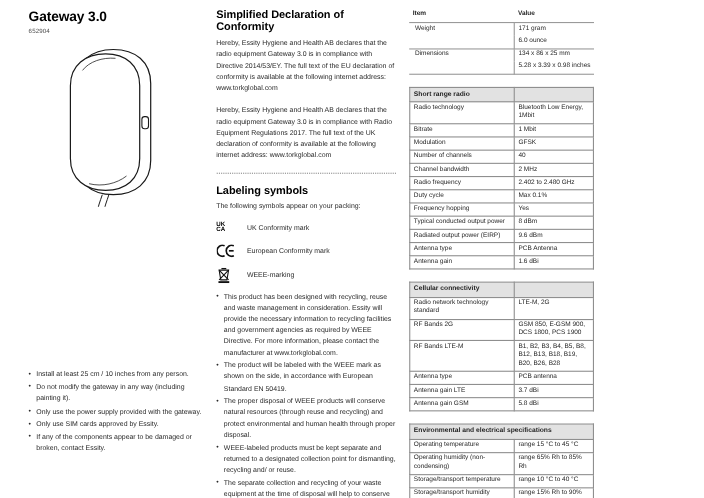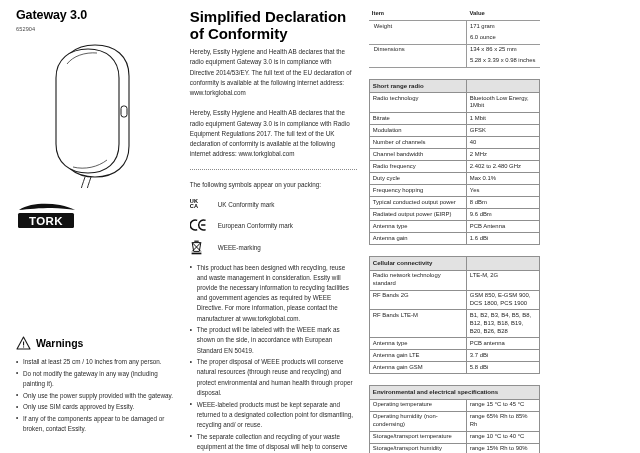--- a/index.html
+++ b/index.html
@@ -13,21 +13,21 @@
     font-family: "Liberation Sans", sans-serif;
     color: #1a1a1a;
     overflow: hidden;
   }
   .page {
     width: 548px;
     height: 453px;
     position: relative;
     display: flex;
     box-sizing: border-box;
-    padding: 8px 6px 4px 10px;
+    padding: 8px 6px 4px 20px;
   }
   .col {
     box-sizing: border-box;
   }
   .col-left   { width: 213px; padding: 0 8px 0 6px; position: relative; }
   .col-mid    { width: 213px; padding: 0 8px 0 2px; }
   .col-right  { width: 214px; padding: 0 2px 0 4px; }
 
   
   .product-title {
@@ -90,21 +90,21 @@
     content: "\2022";
     position: absolute;
     left: 0;
     top: -0.5px;
     font-size: 6.3px;
     color: #2a2a2a;
   }
 
   
   h2.sec-head {
-    font-size: 15px;
+    font-size: 10px;
     font-weight: bold;
     margin: 0 0 5px 0;
     color: #000;
     letter-spacing: -0.05px;
   }
   h2.sec-head.tight { margin-bottom: 4px; }
   p.body-text {
     font-size: 6.3px;
     line-height: 1.63;
     margin: 0 0 10px 0;
@@ -221,56 +221,42 @@
 
         <path d="M30 129 C42 132 55 129 64 122" fill="none" stroke="#1a1a1a" stroke-width="0.7"></path>
 
         <rect x="78" y="68" width="6" height="11" rx="2.5" fill="#ffffff" stroke="#1a1a1a" stroke-width="1"></rect>
 
         <path d="M42 139 C40 145 38 150 37 156" fill="none" stroke="#1a1a1a" stroke-width="0.9"></path>
         <path d="M48 139 C46 145 44 150 43 156" fill="none" stroke="#1a1a1a" stroke-width="0.9"></path>
       </svg>
     </div>
 
-    <div class="tork-logo">
-      <svg width="62" height="30" viewBox="0 0 62 30">
-        <path d="M3 8 C14 1 30 1 44 3 C50 4 55 6 59 8 C52 7 44 6 36 6 C24 6 12 7 3 8 Z" fill="#111111"></path>
-        <rect x="2" y="11" width="56" height="15" rx="1.5" fill="#111111"></rect>
-        <text x="30" y="22.6" text-anchor="middle" fill="#ffffff" font-family="Liberation Sans, sans-serif" font-size="11.5" font-weight="bold" letter-spacing="0.4">TORK</text>
-      </svg>
-    </div>
 
     <div class="warn-block">
-      <div class="warn-head">
-        <svg width="15" height="14" viewBox="0 0 15 14">
-          <path d="M7.5 1 L14 13 L1 13 Z" fill="none" stroke="#1a1a1a" stroke-width="1.1" stroke-linejoin="round"></path>
-          <rect x="7" y="5.5" width="1.1" height="4" fill="#1a1a1a"></rect>
-          <rect x="7" y="10.4" width="1.1" height="1.1" fill="#1a1a1a"></rect>
-        </svg>
-        <span class="warn-head-text">Warnings</span>
-      </div>
       <ul class="bullets">
         <li>Install at least 25 cm / 10 inches from any person.</li>
         <li>Do not modify the gateway in any way (including painting it).</li>
         <li>Only use the power supply provided with the gateway.</li>
         <li>Only use SIM cards approved by Essity.</li>
         <li>If any of the components appear to be damaged or broken, contact Essity.</li>
       </ul>
     </div>
   </div>
 
   <div class="col col-mid">
 
     <h2 class="sec-head">Simplified Declaration of Conformity</h2>
     <p class="body-text">Hereby, Essity Hygiene and Health AB declares that the radio equipment Gateway 3.0 is in compliance with Directive 2014/53/EY. The full text of the EU declaration of conformity is available at the following internet address: www.torkglobal.com</p>
 
     <p class="body-text nogap">Hereby, Essity Hygiene and Health AB declares that the radio equipment Gateway 3.0 is in compliance with Radio Equipment Regulations 2017. The full text of the UK declaration of conformity is available at the following internet address: www.torkglobal.com</p>
 
     <div class="dotted-rule"></div>
 
+    <h2 class="sec-head tight">Labeling symbols</h2>
     <p class="sym-intro">The following symbols appear on your packing:</p>
 
     <div class="sym-row">
       <span class="sym-glyph">
         <span class="ukca">
           <span>UK</span><br>
           <span>CA</span>
         </span>
       </span>
       <span class="sym-label">UK Conformity mark</span>

